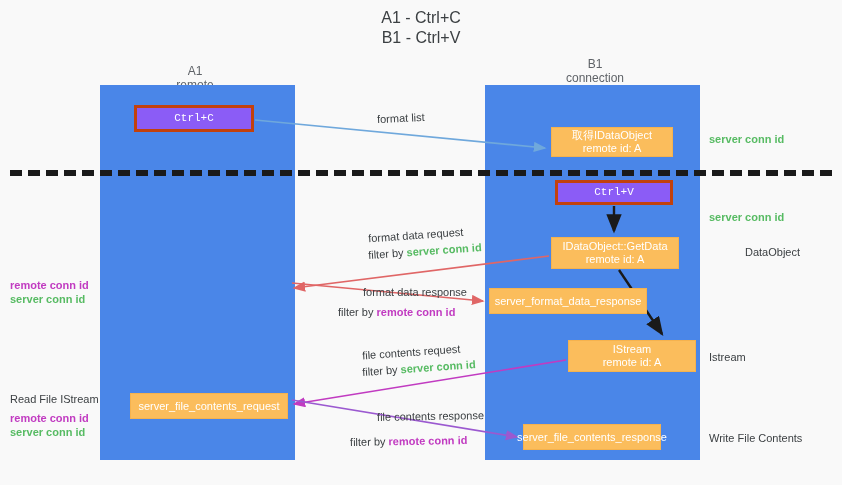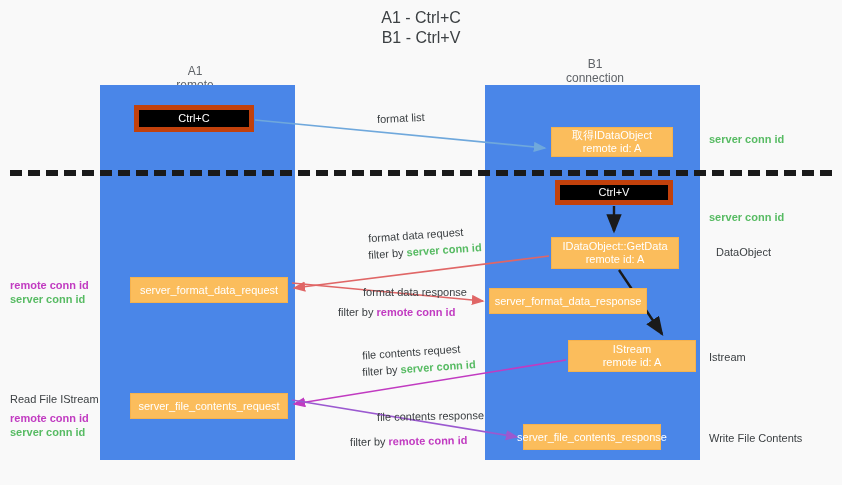--- a/index.html
+++ b/index.html
@@ -35,21 +35,21 @@
   
   #wires{position:absolute;left:0;top:0;width:842px;height:485px;overflow:visible;}
 
   
   .box{
     box-sizing:border-box;
     display:flex;align-items:center;justify-content:center;
     text-align:center;color:#ffffff;font-size:11px;line-height:13px;
     white-space:pre-line;padding:2px 4px;
   }
-  .green{background:#000000;border:5px solid #c2410c;}
+  .green{background:#8b5cf6;border:3px solid #c2410c;font-family:Liberation Mono, monospace;}
   .orange{background:#fbb košice;}
   .orange{background:#fbbd5c;border:1px solid #f5b24e;}
 
   #box-ctrlc{left:134px;top:105px;width:120px;height:27px;}
   #box-idataobject{left:551px;top:127px;width:122px;height:30px;}
   #box-ctrlv{left:555px;top:180px;width:118px;height:25px;}
   #box-getdata{left:551px;top:237px;width:128px;height:32px;}
   #box-sfdreq{left:130px;top:277px;width:158px;height:26px;}
   #box-sfdresp{left:489px;top:288px;width:158px;height:26px;}
   #box-istream{left:568px;top:340px;width:128px;height:32px;}
@@ -78,21 +78,21 @@
   #lbl-fcresp2{left:350px;top:434px;transform:rotate(-1deg);}
 
   
   .side{font-size:11px;line-height:14px;white-space:nowrap;}
   .side.green-t{color:#57bb63;font-weight:bold;}
   .side.purple-t{color:#c13bc1;font-weight:bold;}
   .side.plain{color:#3c4043;}
 
   #ann-servconn1{left:709px;top:132px;}
   #ann-servconn2{left:709px;top:210px;}
-  #ann-dataobject{left:716px;top:245px;}
+  #ann-dataobject{left:745px;top:245px;}
   #ann-istream{left:709px;top:350px;}
   #ann-writefile{left:709px;top:431px;}
 
   #ann-left-remote{left:10px;top:278px;}
   #ann-left-server{left:10px;top:292px;}
 
   #ann-readfile{left:10px;top:392px;}
   #ann-left-remote2{left:10px;top:411px;}
   #ann-left-server2{left:10px;top:425px;}
 </style>
@@ -145,21 +145,20 @@
 
     <line x1="292" y1="400" x2="517" y2="437" stroke="#9b59d0" stroke-width="1.6" marker-end="url(#ah-purple)"></line>
   </svg>
 
   <div class="abs box green" id="box-ctrlc">Ctrl+C</div>
   <div class="abs box orange" id="box-idataobject">取得IDataObject
 remote id: A</div>
   <div class="abs box green" id="box-ctrlv">Ctrl+V</div>
   <div class="abs box orange" id="box-getdata">IDataObject::GetData
 remote id: A</div>
-  <div class="abs box orange" id="box-sfdreq">server_format_data_request</div>
   <div class="abs box orange" id="box-sfdresp">server_format_data_response</div>
   <div class="abs box orange" id="box-istream">IStream
 remote id: A</div>
   <div class="abs box orange" id="box-sfcreq">server_file_contents_request</div>
   <div class="abs box orange" id="box-sfcresp">server_file_contents_response</div>
 
   <div class="abs" id="divider"></div>
 
   <div class="abs lbl" id="lbl-formatlist">format list</div>
 

